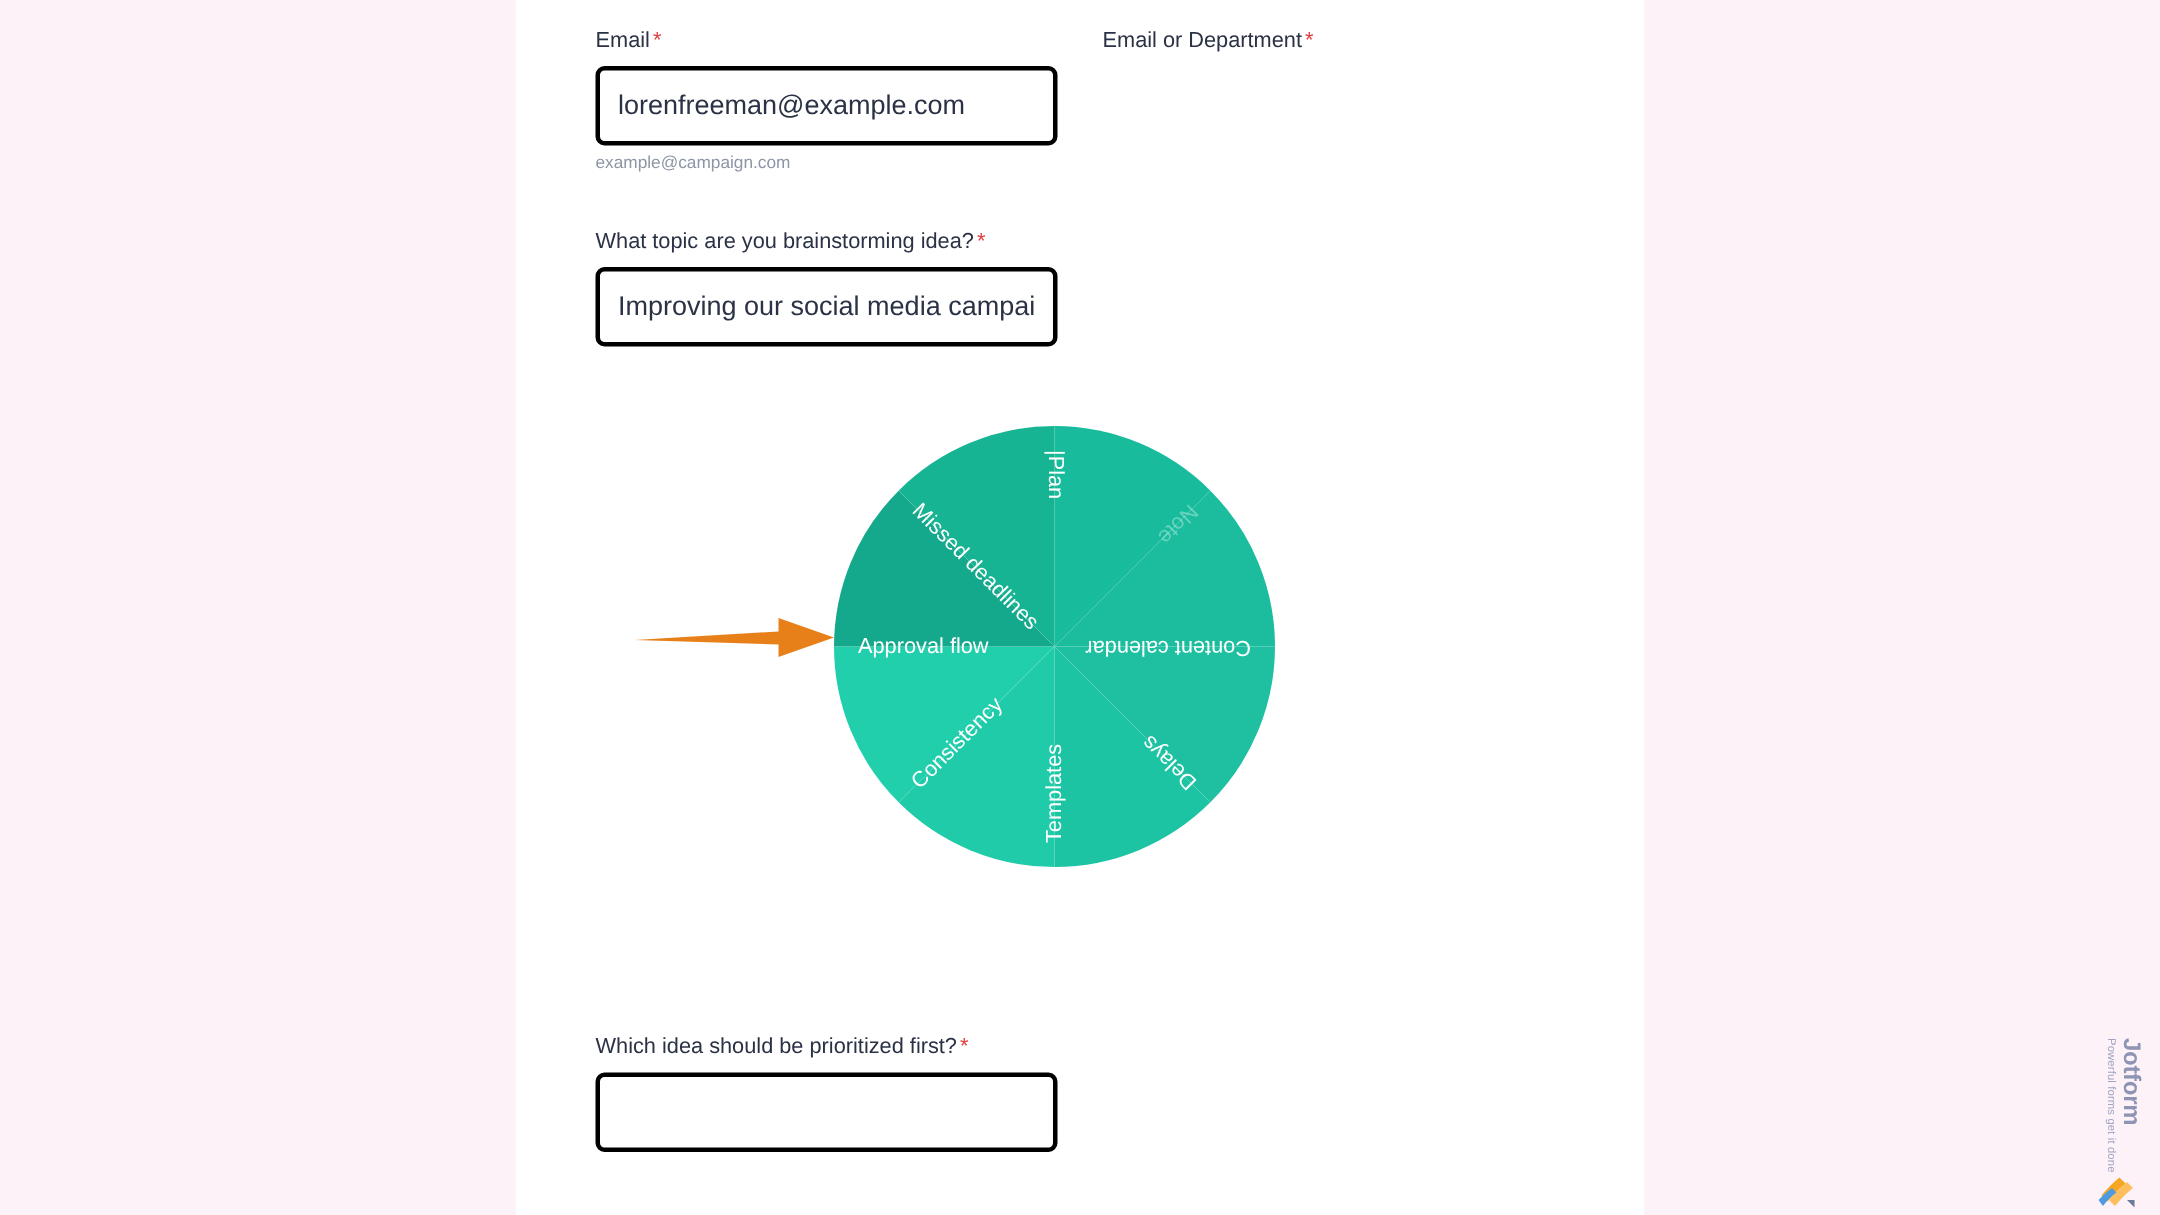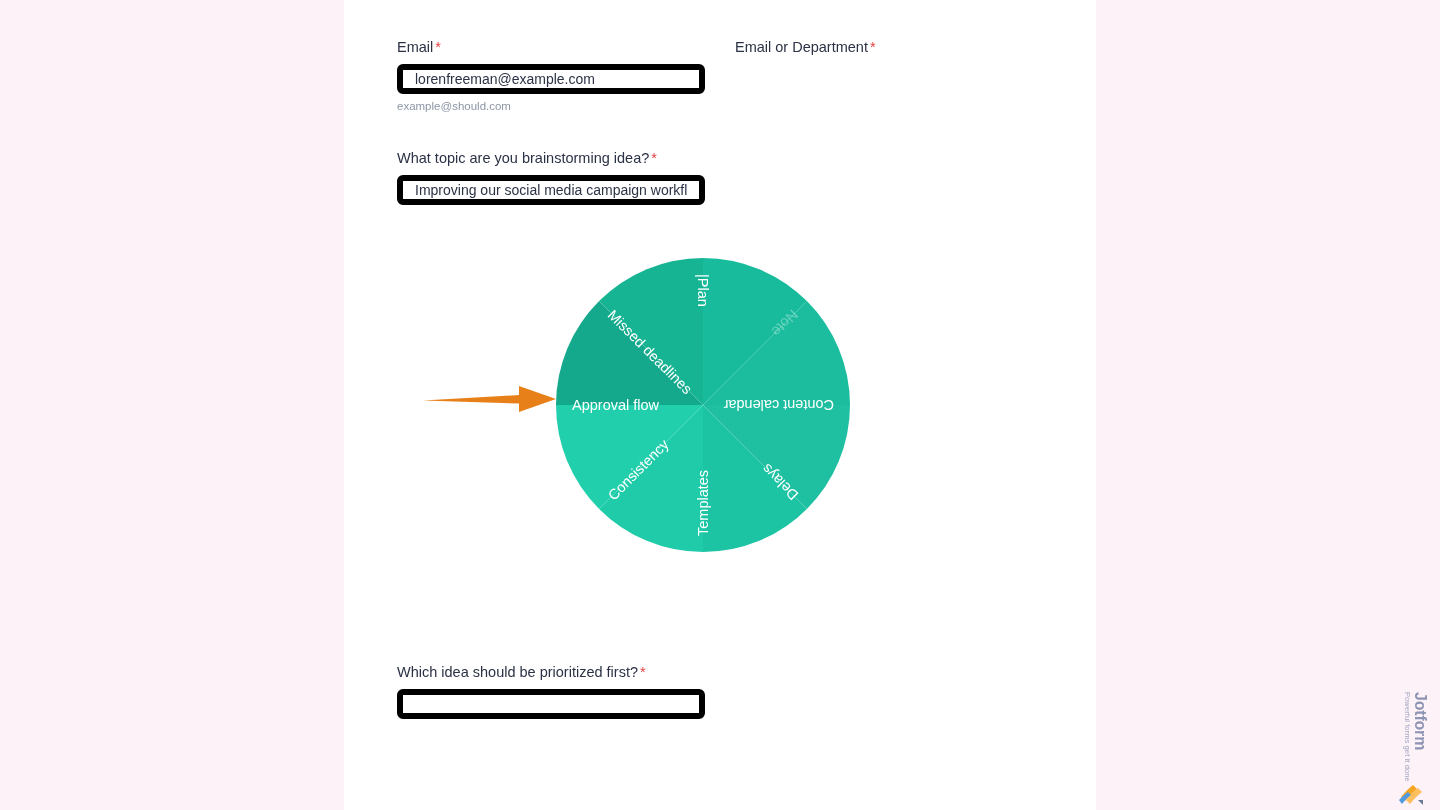--- a/index.html
+++ b/index.html
@@ -44,27 +44,27 @@
     white-space: nowrap;
   }
   .req {
     color: #e03e3e;
     font-size: 14.5px;
     margin-left: 2px;
   }
   .text-input {
     display: block;
     width: 100%;
-    height: 30px;
-    border: 6px solid #000000;
+    height: 53px;
+    border: 3px solid #000000;
     border-radius: 6px;
     background: #fff;
     padding: 0 12px;
     font-family: "Liberation Sans", sans-serif;
-    font-size: 14px;
+    font-size: 18px;
     color: #2b3245;
     outline: none;
   }
   .text-input::placeholder { color: #9aa2b1; }
   .hint {
     font-size: 11.5px;
     color: #8d96a6;
     margin-top: 5px;
     line-height: 14px;
   }
@@ -137,28 +137,28 @@
     width: 26px;
     height: 22px;
   }
 </style>
 </head>
 <body>
 
 <div class="form-card">
   <div class="form-inner">
 
-    <div class="field-row" style="margin-top:38px;">
+    <div class="field-row" style="margin-top:18px;">
 
       <div class="field w-small">
         <div class="field-label">
           <span>Email</span><span class="req">*</span>
         </div>
         <input class="text-input" type="text" value="lorenfreeman@example.com" style="">
-        <div class="hint">example@should.com</div>
+        <div class="hint">example@campaign.com</div>
       </div>
 
       <div class="field w-small">
         <div class="field-label">
           <span>Email or Department</span><span class="req">*</span>
         </div>
       </div>
 
     </div>
 

